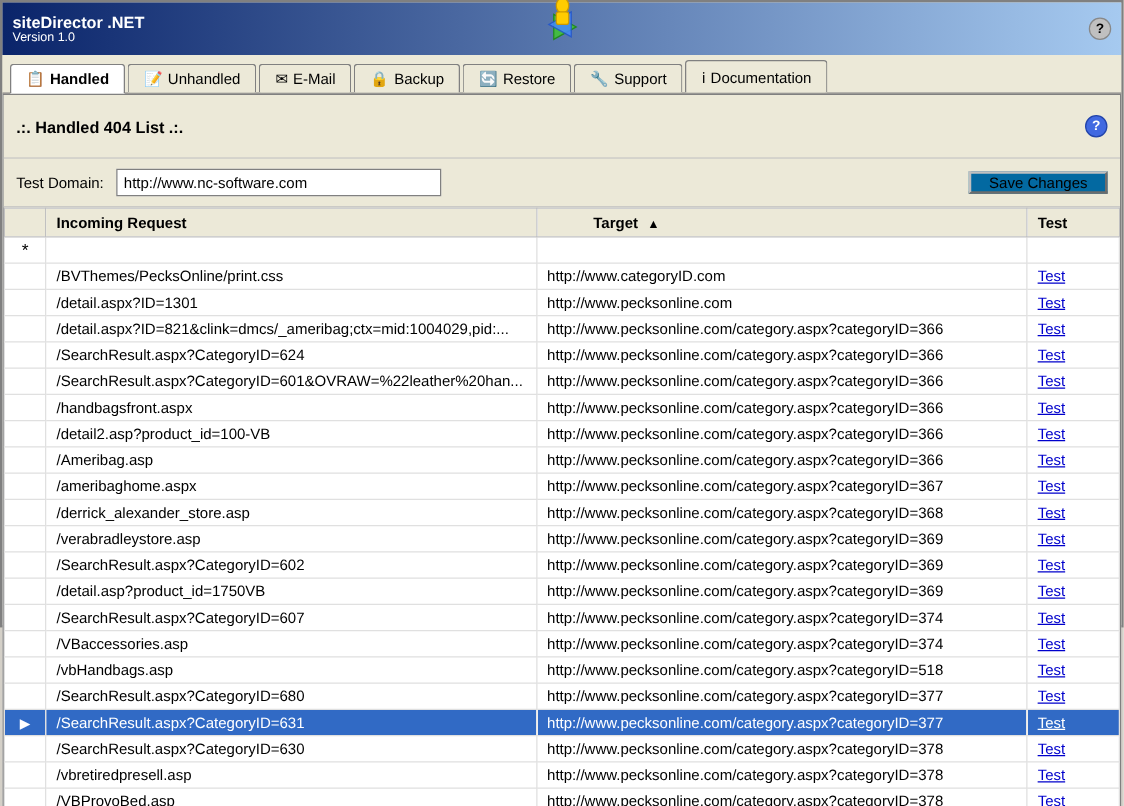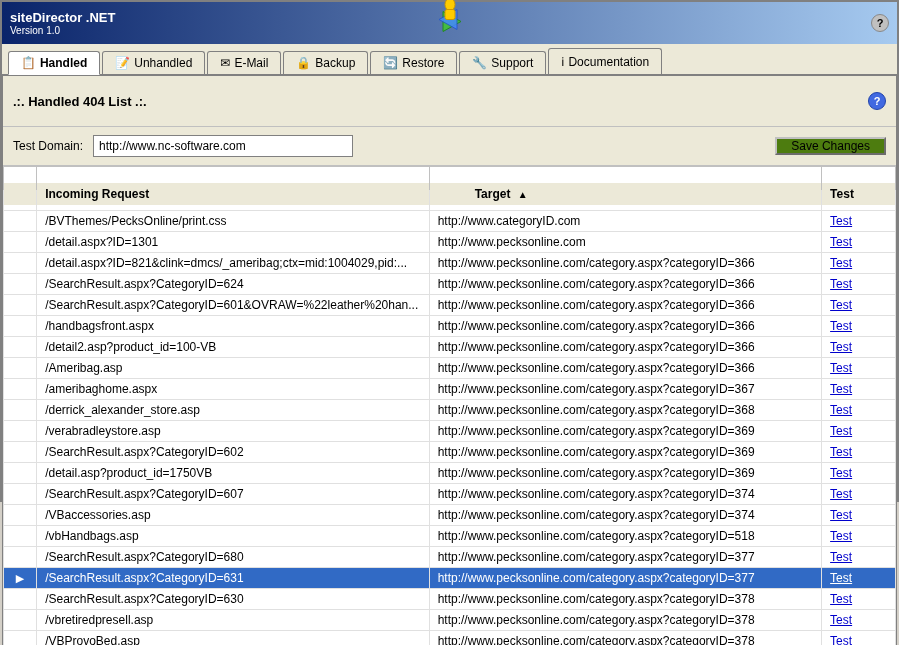--- a/index.html
+++ b/index.html
@@ -117,21 +117,21 @@
     .domain-input {
       border: 1px solid #808080;
       padding: 3px 5px;
       font-size: 12px;
       width: 260px;
       background: #fff;
     }
     .domain-spacer { flex: 1; }
     .save-btn {
       padding: 0 14px;
-      background: #4d7c0f;
+      background: #0369a1;
       border: 2px outset #c0c0c0;
       font-size: 12px;
       cursor: pointer;
     }
     .table-container {
       flex: 1;
       overflow-y: auto;
       overflow-x: hidden;
     }
     table {
@@ -139,21 +139,21 @@
       border-collapse: collapse;
     }
     thead th {
       background: #ece9d8;
       border: 1px solid #c0c0c0;
       padding: 4px 8px;
       text-align: left;
       font-weight: bold;
       font-size: 12px;
       position: sticky;
-      top: 16px;
+      top: 0;
     }
     .sort-arrow { font-size: 10px; margin-left: 4px; }
     tbody tr {
       background: #ffffff;
     }
     tbody tr.selected {
       background: #316ac5;
       color: #ffffff;
     }
     tbody tr.selected td a {

